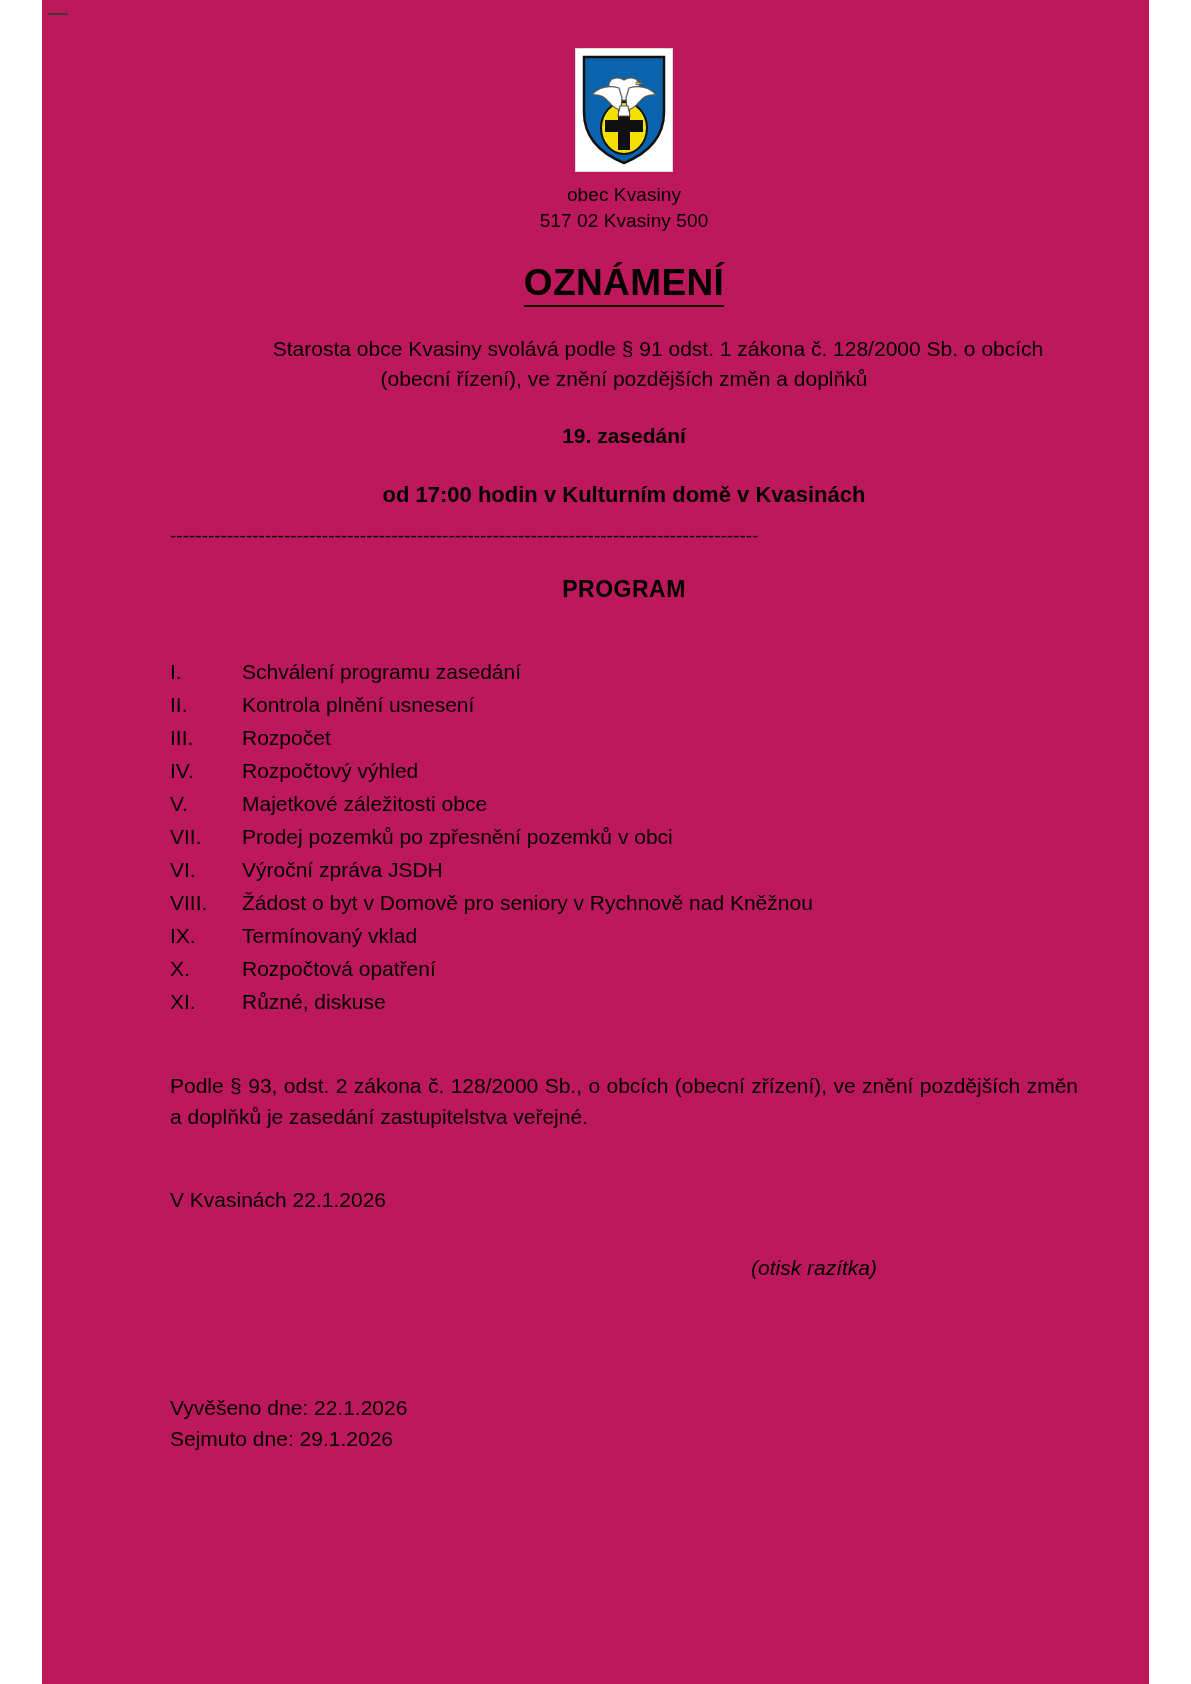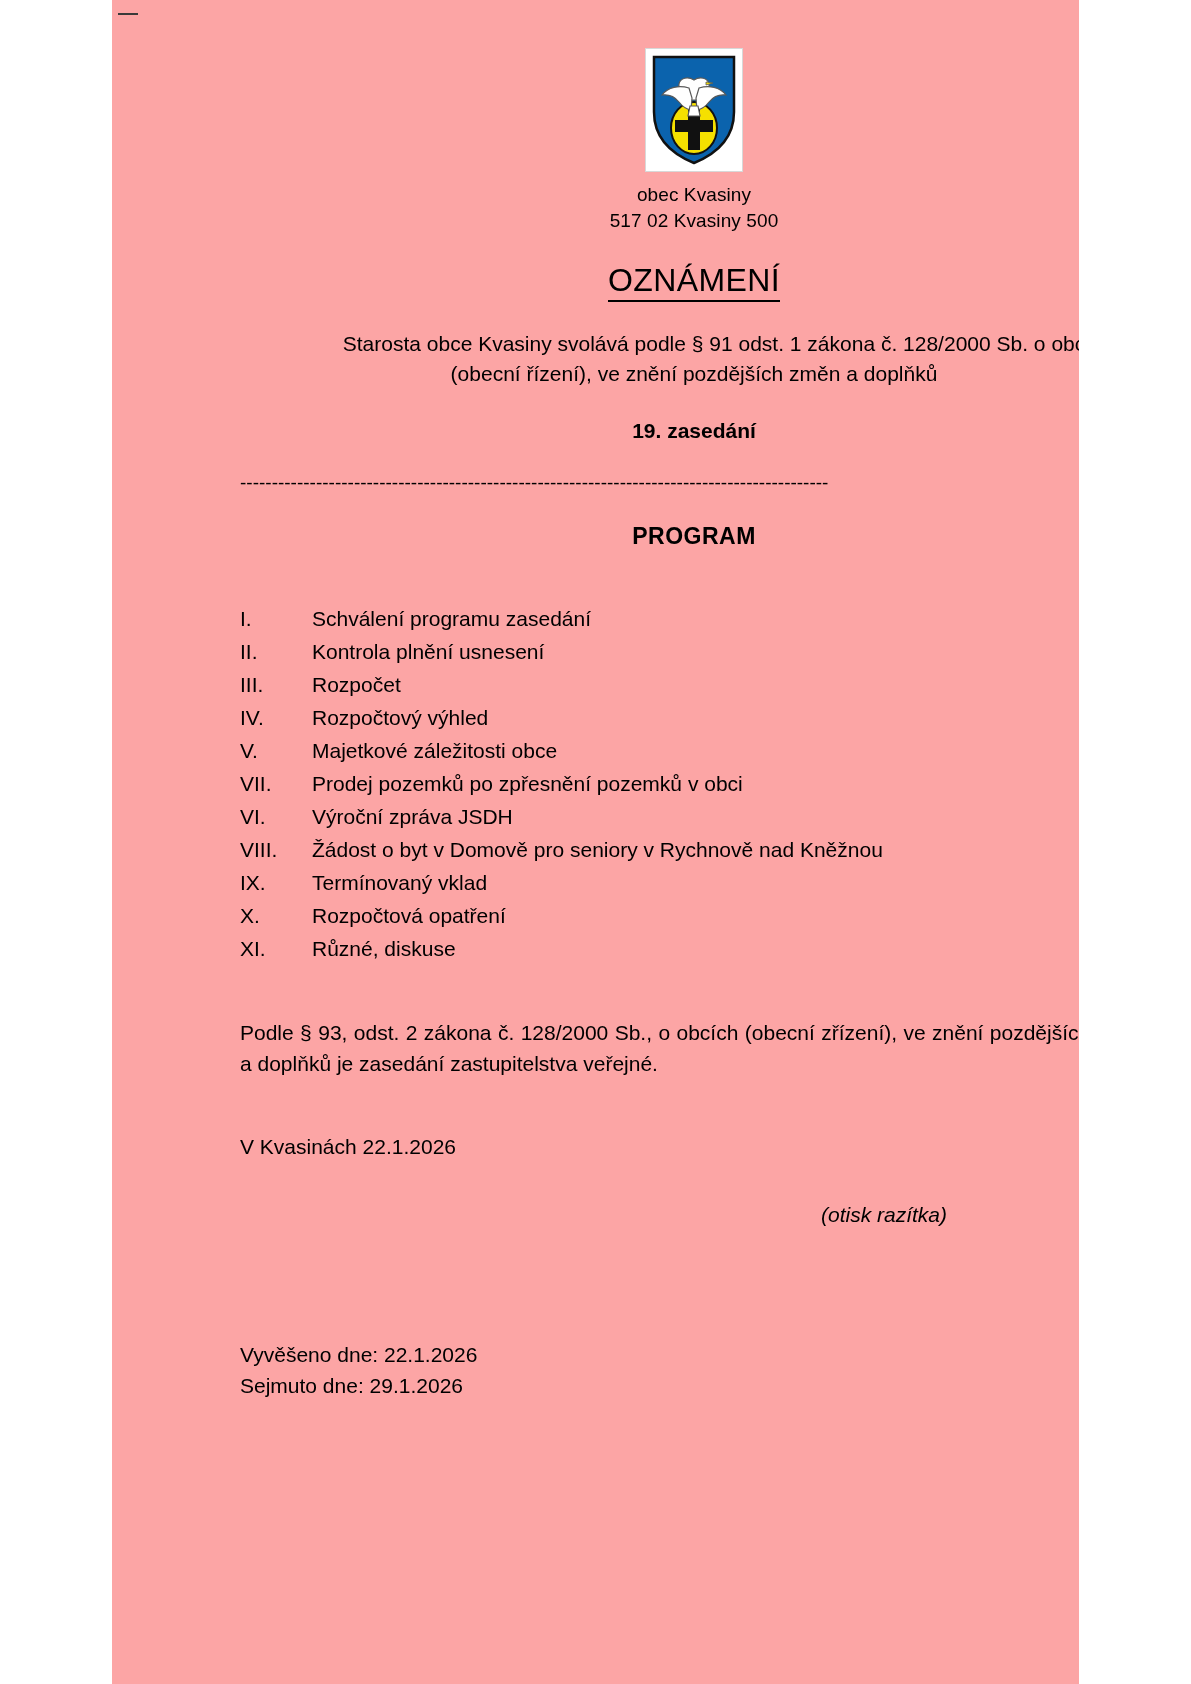--- a/index.html
+++ b/index.html
@@ -6,23 +6,23 @@
     margin: 0;
     padding: 0;
     background: #ffffff;
   }
   body {
     font-family: "Liberation Sans", sans-serif;
     color: #000000;
   }
   .page {
     position: relative;
-    width: 967px;
+    width: 1107px;
     height: 1684px;
-    background: #fca5a5;
+    background: #be185d;
     margin: 0 auto;
     overflow: hidden;
     box-sizing: border-box;
   }
 
   
   .scan-mark {
     position: absolute;
     left: 6px;
     top: 13px;
@@ -60,22 +60,22 @@
     text-align: center;
     font-size: 19px;
     line-height: 26px;
     letter-spacing: 0.1px;
   }
 
   
   .doc-title {
     margin-top: 28px;
     text-align: center;
-    font-size: 32px;
-    font-weight: normal;
+    font-size: 37px;
+    font-weight: bold;
     letter-spacing: 0.4px;
   }
   .doc-title .u {
     border-bottom: 2px solid #000;
     padding-bottom: 2px;
   }
 
   
   .intro {
     margin-top: 30px;
@@ -209,20 +209,21 @@
     </div>
 
     <div class="doc-title">
       <span class="u">OZNÁMENÍ</span>
     </div>
 
     <div class="intro">Starosta obce Kvasiny svolává podle § 91 odst. 1 zákona č. 128/2000 Sb. o obcích (obecní řízení), ve znění pozdějších změn a doplňků</div>
 
     <div class="session-no">19. zasedání</div>
     <div class="session-main">
+      <div>od 17:00 hodin v Kulturním domě v Kvasinách</div>
     </div>
 
     <div class="rule">---------------------------------------------------------------------------------------------</div>
 
     <div class="program-heading">PROGRAM</div>
 
     <div class="program-list">
       <div class="program-row">
         <span class="program-num">I.</span>
         <span class="program-text">Schválení programu zasedání</span>

